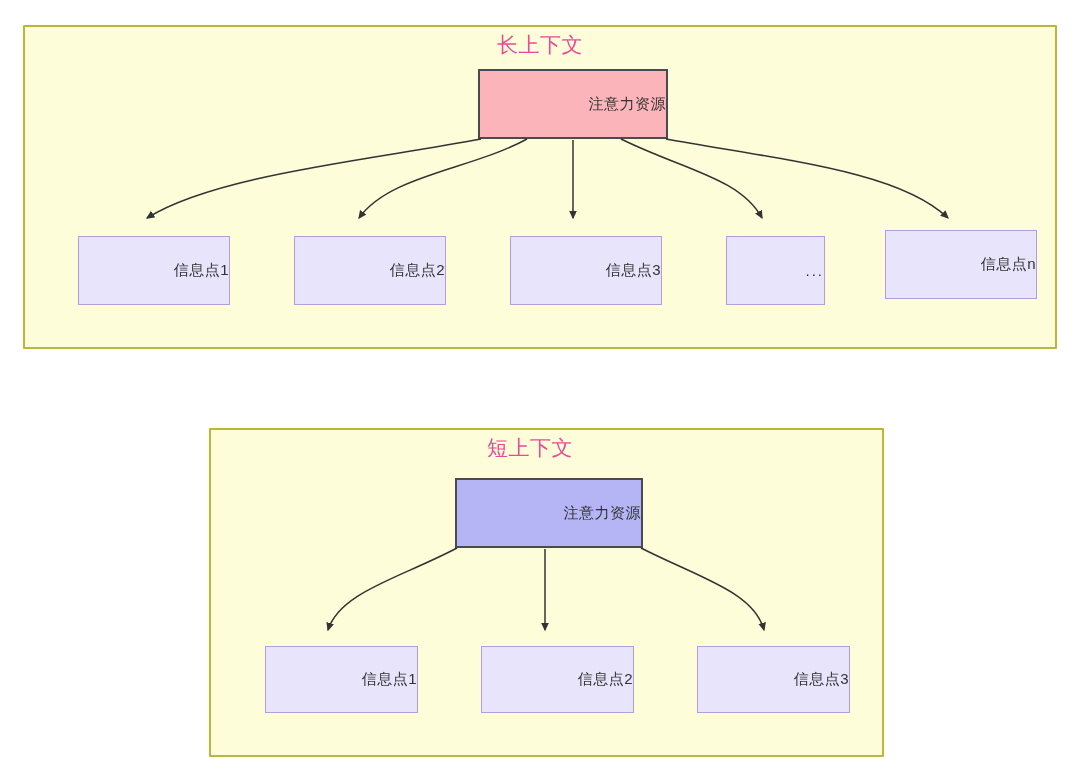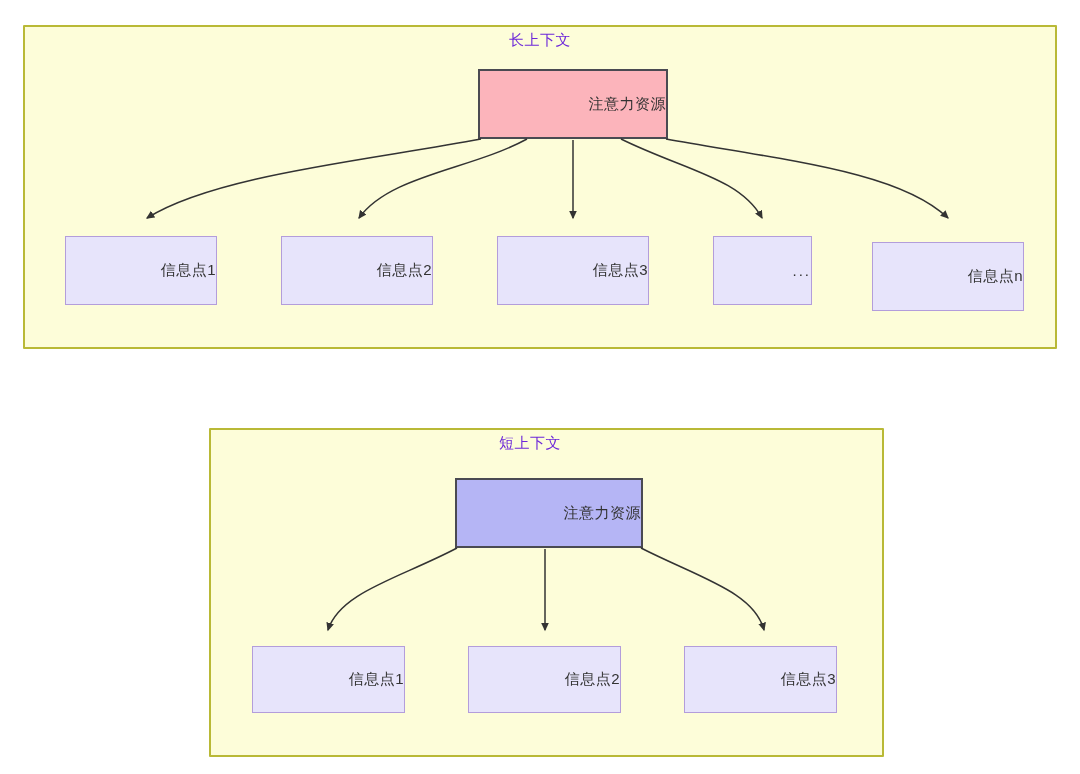--- a/index.html
+++ b/index.html
@@ -32,22 +32,22 @@
   .group-box {
     position: absolute;
     box-sizing: border-box;
     background: #fdfdd9;
     border: 2px solid #b9b936;
     border-radius: 1px;
   }
   .group-title {
     position: absolute;
     text-align: center;
-    font-size: 15px;
-    color: #6d28d9;
+    font-size: 21px;
+    color: #ec4899;
     letter-spacing: 0.5px;
     white-space: nowrap;
   }
   .node {
     position: absolute;
     box-sizing: border-box;
     display: flex;
     align-items: center;
     justify-content: flex-end;
     font-size: 15px;
@@ -61,20 +61,21 @@
   }
   .node-root-periwinkle {
     background: #b5b5f5;
     border: 2px solid #4a4a52;
     color: #333333;
   }
   .node-leaf {
     background: #e7e4fb;
     border: 1.5px solid #b39ddb;
     color: #333333;
+    margin-left: 13px;
   }
   .node-ellipsis {
     letter-spacing: 2px;
     color: #333333;
   }
 </style>
 </head>
 <body>
 
 <div id="stage">
@@ -96,21 +97,21 @@
   </div>
 
   <div class="node node-leaf" style="left:497px; top:236px; width:152px; height:69px;">
     <span>信息点3</span>
   </div>
 
   <div class="node node-leaf node-ellipsis" style="left:713px; top:236px; width:99px; height:69px;">
     <span>...</span>
   </div>
 
-  <div class="node node-leaf" style="left:872px; top:242px; width:152px; height:69px;">
+  <div class="node node-leaf" style="left:872px; top:230px; width:152px; height:69px;">
     <span>信息点n</span>
   </div>
 
   <div class="group-box" style="left:209px; top:428px; width:675px; height:329px;"></div>
 
   <div class="group-title" style="left:209px; top:434px; width:642px;">短上下文</div>
 
   <div class="node node-root-periwinkle" style="left:455px; top:478px; width:188px; height:70px;">
     <span>注意力资源</span>
   </div>

